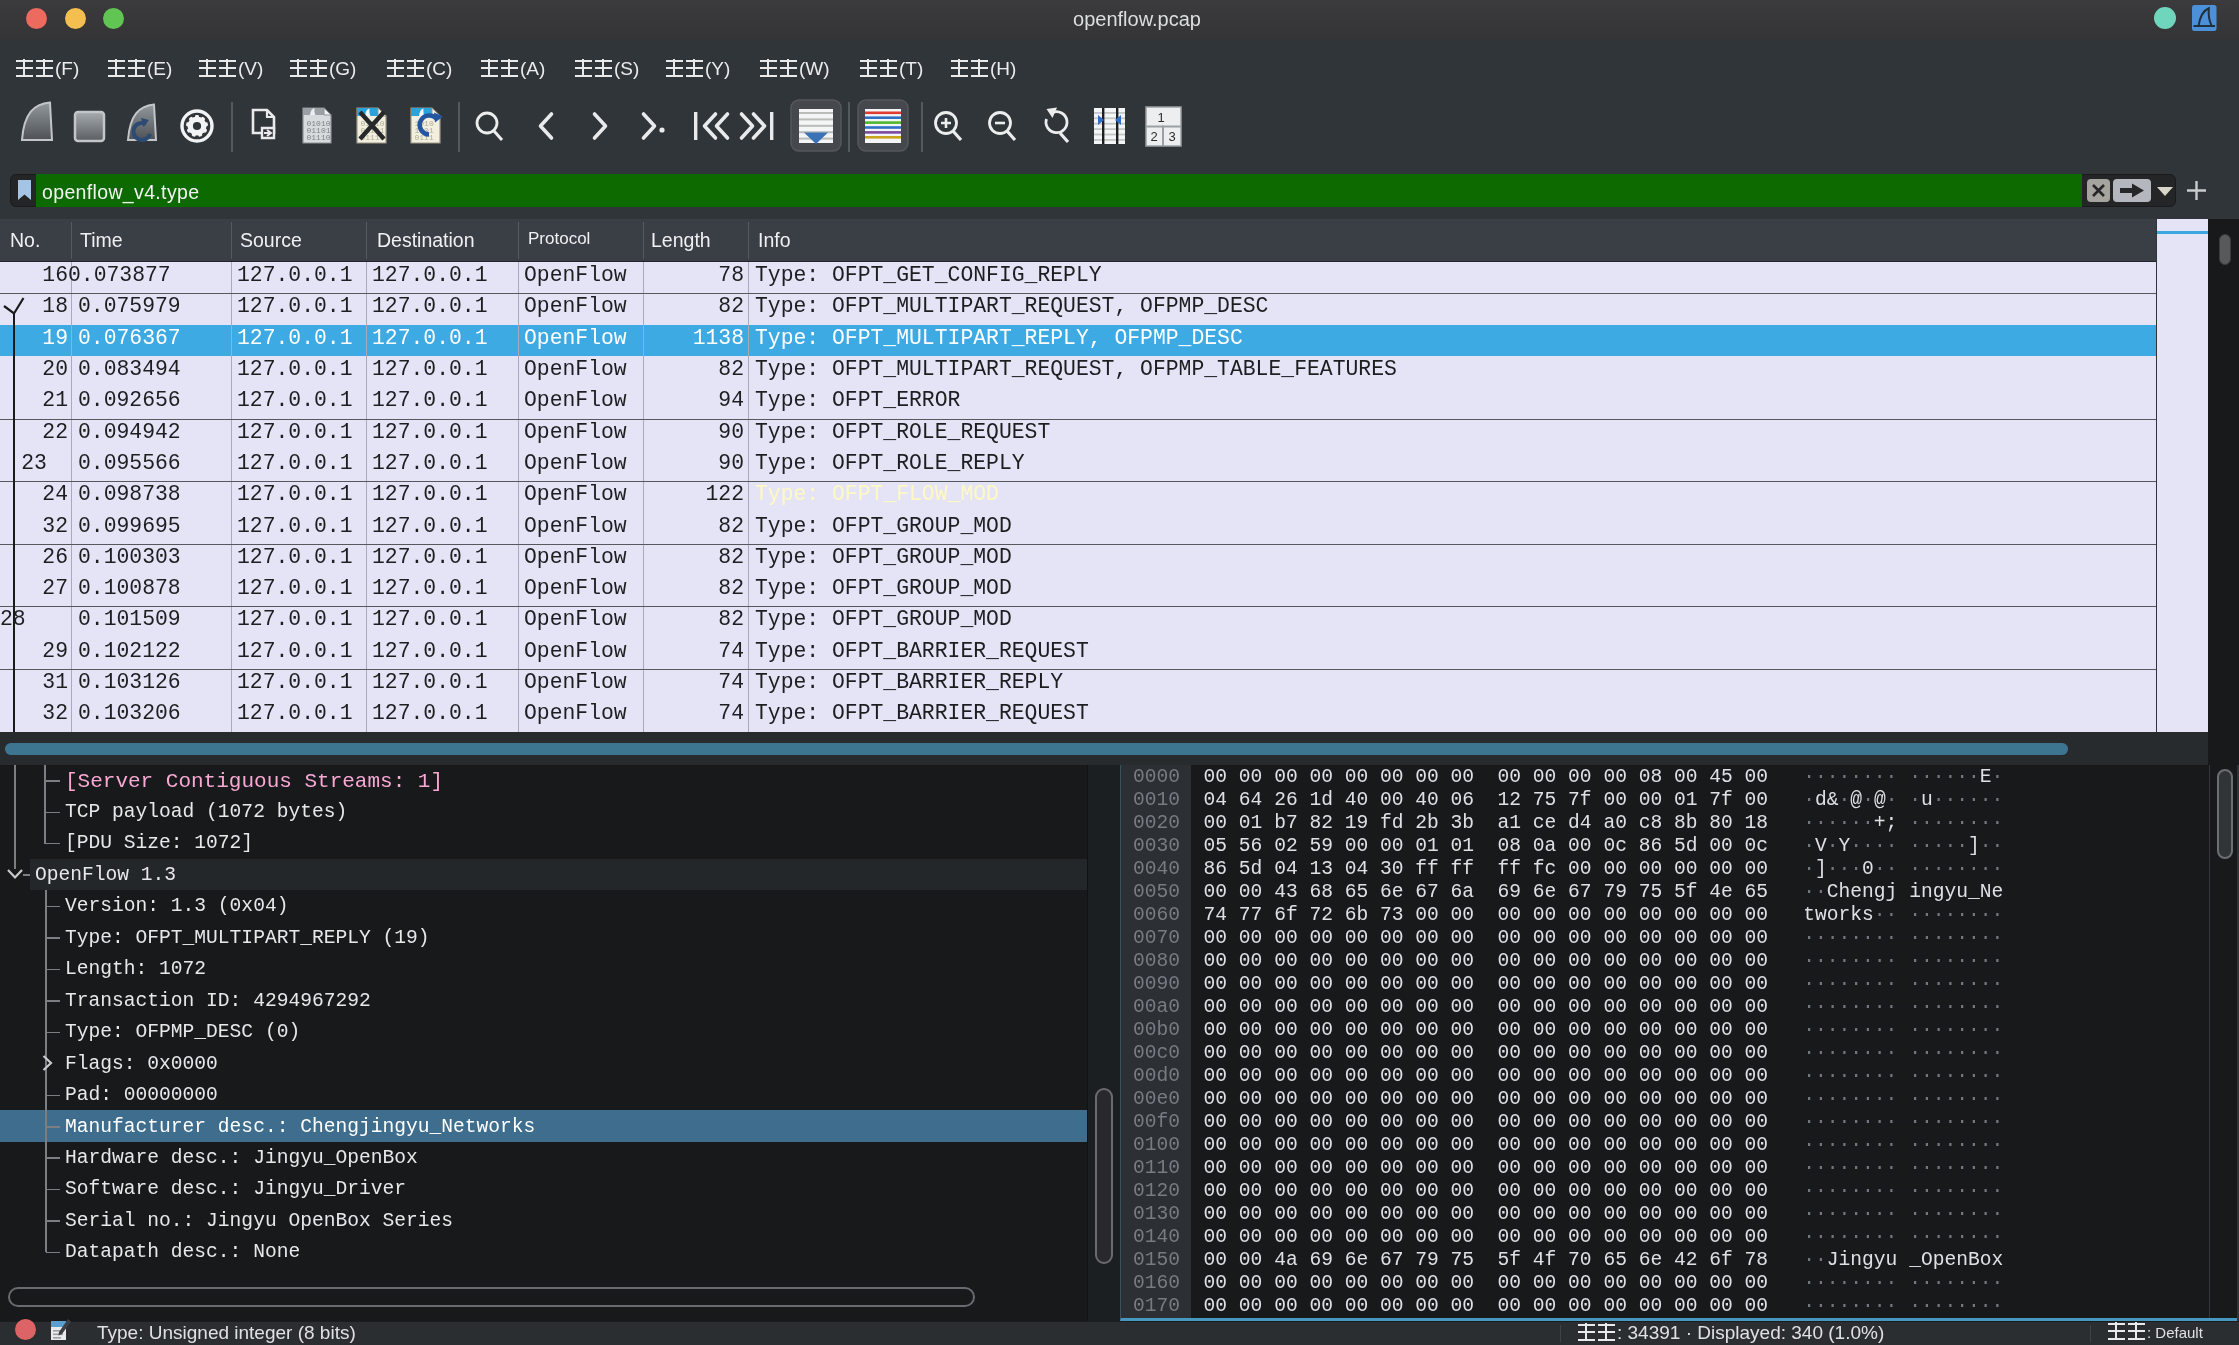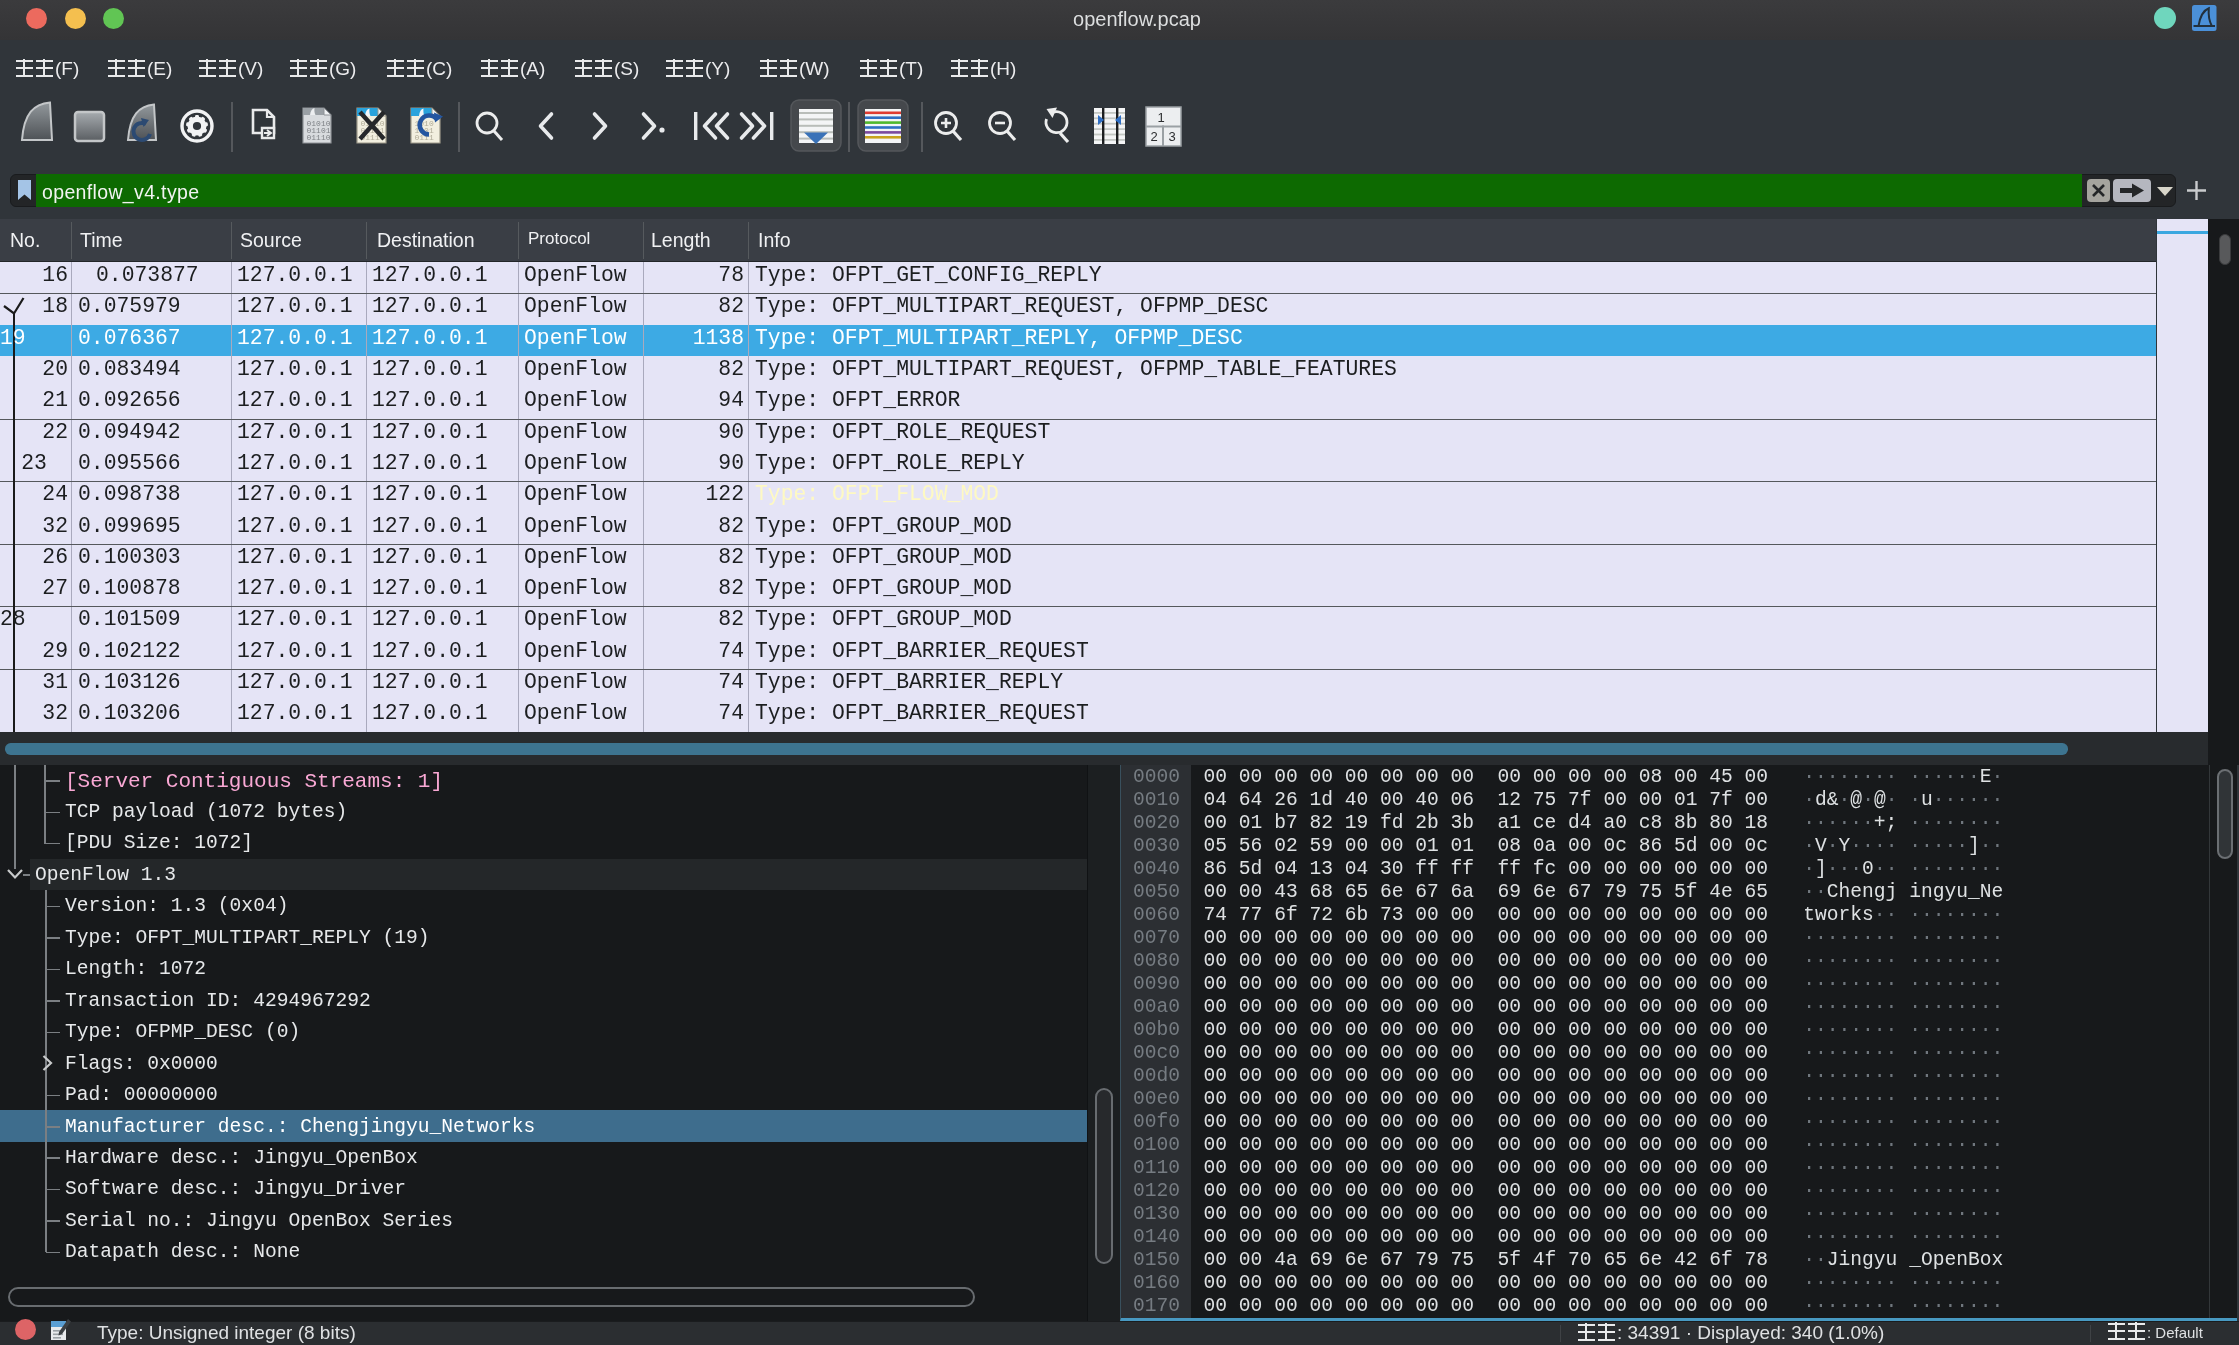--- a/index.html
+++ b/index.html
@@ -196,34 +196,34 @@
 <div class="abs" style="left:0;top:418.5px;width:2156px;height:1px;background:#55585c"></div>
 <div class="abs" style="left:0;top:481.1px;width:2156px;height:1px;background:#55585c"></div>
 <div class="abs" style="left:0;top:543.7px;width:2156px;height:1px;background:#55585c"></div>
 <div class="abs" style="left:0;top:606.3px;width:2156px;height:1px;background:#55585c"></div>
 <div class="abs" style="left:0;top:668.9px;width:2156px;height:1px;background:#55585c"></div>
 <div class="abs" style="left:13px;top:312px;width:2px;height:419.5px;background:#1a1a1a"></div>
 <svg class="abs" style="left:3px;top:296px" width="24" height="20">
     <path d="M1 10 L11 17.5 L20.5 2" fill="none" stroke="#1a1a1a" stroke-width="2.2"></path>
   </svg>
 <pre class="abs" style="top:263.1px;left:0;width:68px;text-align:right;font-size:21.4px;color:#1c1e20">16</pre>
-<pre class="abs" style="top:263.1px;left:96px;font-size:21.4px;color:#1c1e20">0.073877</pre>
+<pre class="abs" style="top:263.1px;left:68px;font-size:21.4px;color:#1c1e20">0.073877</pre>
 <pre class="abs" style="top:263.1px;left:237px;font-size:21.4px;color:#1c1e20">127.0.0.1</pre>
 <pre class="abs" style="top:263.1px;left:372px;font-size:21.4px;color:#1c1e20">127.0.0.1</pre>
 <pre class="abs" style="top:263.1px;left:524px;font-size:21.4px;color:#1c1e20">OpenFlow</pre>
 <pre class="abs" style="top:263.1px;left:540px;width:204px;text-align:right;font-size:21.4px;color:#1c1e20">78</pre>
 <pre class="abs" style="top:263.1px;left:755px;font-size:21.4px;color:#1c1e20">Type: OFPT_GET_CONFIG_REPLY</pre>
 <pre class="abs" style="top:294.4px;left:0;width:68px;text-align:right;font-size:21.4px;color:#1c1e20">18</pre>
 <pre class="abs" style="top:294.4px;left:78px;font-size:21.4px;color:#1c1e20">0.075979</pre>
 <pre class="abs" style="top:294.4px;left:237px;font-size:21.4px;color:#1c1e20">127.0.0.1</pre>
 <pre class="abs" style="top:294.4px;left:372px;font-size:21.4px;color:#1c1e20">127.0.0.1</pre>
 <pre class="abs" style="top:294.4px;left:524px;font-size:21.4px;color:#1c1e20">OpenFlow</pre>
 <pre class="abs" style="top:294.4px;left:540px;width:204px;text-align:right;font-size:21.4px;color:#1c1e20">82</pre>
 <pre class="abs" style="top:294.4px;left:755px;font-size:21.4px;color:#1c1e20">Type: OFPT_MULTIPART_REQUEST, OFPMP_DESC</pre>
-<pre class="abs" style="top:325.8px;left:0;width:68px;font-size:21.4px;color:#ffffff">19</pre>
+<pre class="abs" style="top:325.8px;left:0;width:68px;text-align:right;font-size:21.4px;color:#ffffff">19</pre>
 <pre class="abs" style="top:325.8px;left:78px;font-size:21.4px;color:#ffffff">0.076367</pre>
 <pre class="abs" style="top:325.8px;left:237px;font-size:21.4px;color:#ffffff">127.0.0.1</pre>
 <pre class="abs" style="top:325.8px;left:372px;font-size:21.4px;color:#ffffff">127.0.0.1</pre>
 <pre class="abs" style="top:325.8px;left:524px;font-size:21.4px;color:#ffffff">OpenFlow</pre>
 <pre class="abs" style="top:325.8px;left:540px;width:204px;text-align:right;font-size:21.4px;color:#ffffff">1138</pre>
 <pre class="abs" style="top:325.8px;left:755px;font-size:21.4px;color:#ffffff">Type: OFPT_MULTIPART_REPLY, OFPMP_DESC</pre>
 <pre class="abs" style="top:357.0px;left:0;width:68px;text-align:right;font-size:21.4px;color:#1c1e20">20</pre>
 <pre class="abs" style="top:357.0px;left:78px;font-size:21.4px;color:#1c1e20">0.083494</pre>
 <pre class="abs" style="top:357.0px;left:237px;font-size:21.4px;color:#1c1e20">127.0.0.1</pre>
 <pre class="abs" style="top:357.0px;left:372px;font-size:21.4px;color:#1c1e20">127.0.0.1</pre>

